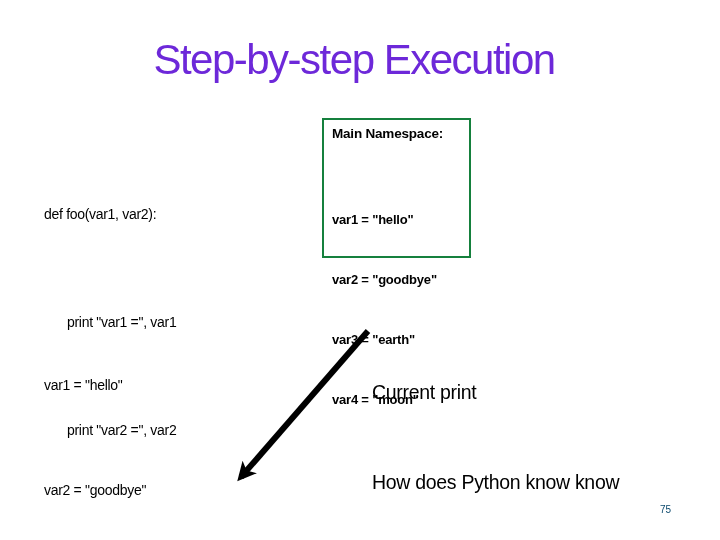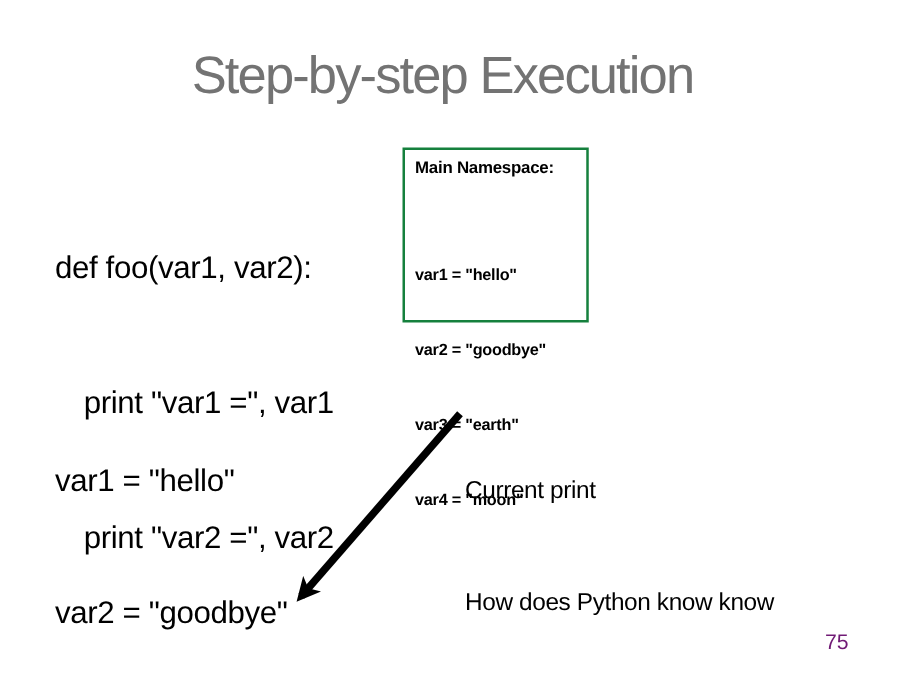--- a/index.html
+++ b/index.html
@@ -19,25 +19,25 @@
   .title {
     position: absolute;
     top: 36px;
     left: 0;
     width: 708px;
     margin: 0;
     text-align: center;
     font-size: 42px;
     font-weight: 400;
     letter-spacing: -1.5px;
-    color: #737373;
+    color: #6d28d9;
   }
   .code-block {
     position: absolute;
-    font-size: 25px;
+    font-size: 14px;
     letter-spacing: -0.3px;
     white-space: pre;
   }
   .func-code {
     left: 44px;
     top: 124px;
     line-height: 36px;
   }
   .func-code .code-line.indent { padding-left: 23px; }
   .ns-box {
@@ -82,22 +82,22 @@
   .arrow-svg {
     position: absolute;
     left: 0;
     top: 0;
     pointer-events: none;
   }
   .page-number {
     position: absolute;
     left: 660px;
     top: 504px;
-    font-size: 17px;
-    color: #701a75;
+    font-size: 10px;
+    color: #0c4a6e;
   }
 </style>
 </head>
 <body>
 
 <div class="slide">
 
   <h1 class="title">Step-by-step Execution</h1>
 
   <div class="code-block func-code">

